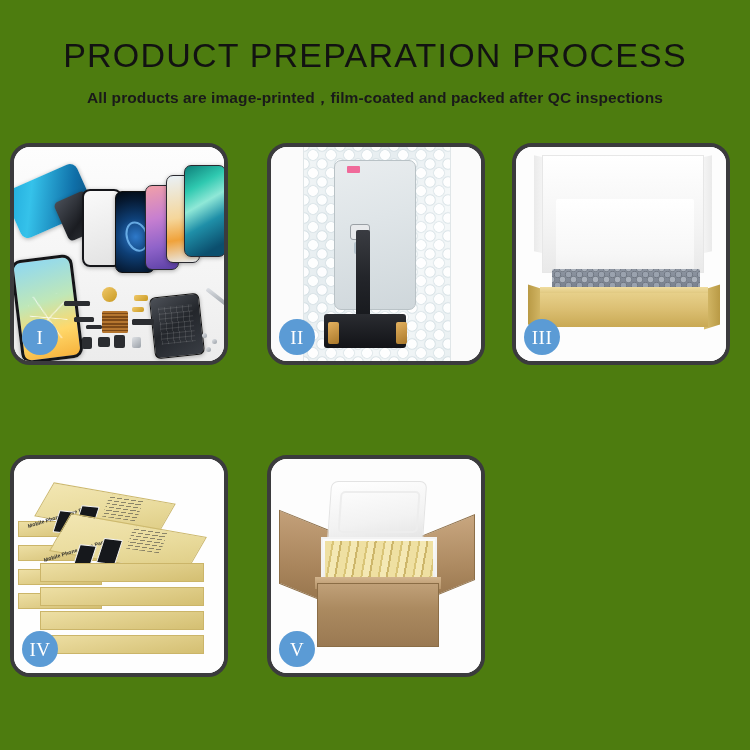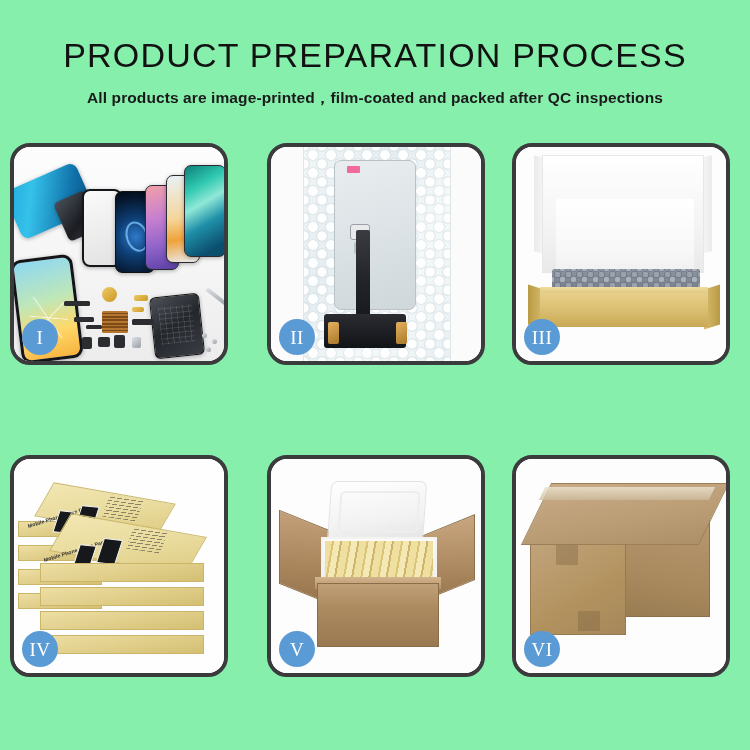--- a/index.html
+++ b/index.html
@@ -2,21 +2,21 @@
 <html><head>
 <meta charset="utf-8">
 <style>
   * { box-sizing: border-box; margin: 0; padding: 0; }
   html, body {
     width: 750px; height: 750px;
     background: #ffffff;
     font-family: "Liberation Sans", sans-serif;
     overflow: hidden;
   }
-  .page { position: relative; width: 750px; height: 750px; background: #86efac; }
+  .page { position: relative; width: 750px; height: 750px; background: #4d7c0f; }
 
   
   .header { position: absolute; left: 0; top: 0; width: 750px; text-align: center; }
   .title {
     font-family: "Liberation Sans", sans-serif;
     font-size: 34px; font-weight: 400; letter-spacing: 1.2px;
     color: #121212; line-height: 1; margin-top: 38px;
     white-space: nowrap;
   }
   .subtitle {
@@ -453,28 +453,15 @@
         <div class="c5-inner"></div>
         <div class="c5-yellow"></div>
         <div class="c5-bodyTop"></div>
         <div class="c5-body"></div>
       </div>
       <div class="badge">
         <span>V</span>
       </div>
     </div>
 
-    <div class="panel r2 c3">
-      <div class="photo p6">
-        <div class="c6-side"></div>
-        <div class="c6-front"></div>
-        <div class="c6-top"></div>
-        <div class="c6-tape"></div>
-        <div class="c6-tab" style="left:40px;top:86px;"></div>
-        <div class="c6-tab" style="left:62px;top:152px;"></div>
-      </div>
-      <div class="badge">
-        <span>VI</span>
-      </div>
-    </div>
 
   </div>
 </div>
 
 </body></html>

